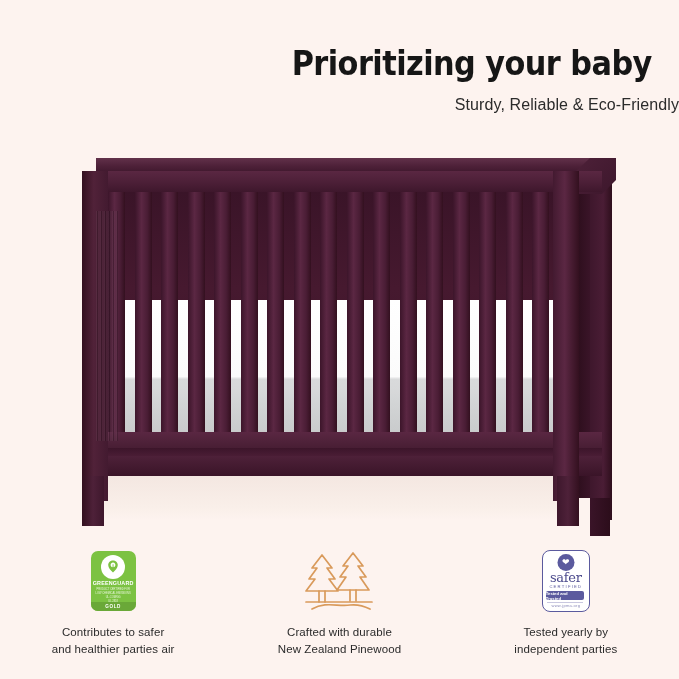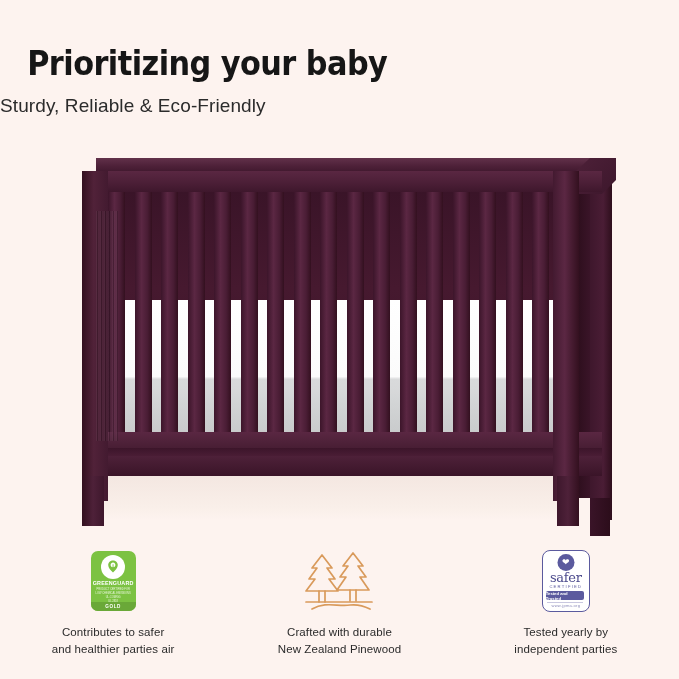--- a/index.html
+++ b/index.html
@@ -6,35 +6,35 @@
   body{
     width:679px;height:679px;
     background:#fdf3ef;
     font-family:"Liberation Sans", sans-serif;
     overflow:hidden;
     position:relative;
   }
   .page{position:relative;width:679px;height:679px;background:#fdf3ef;}
 
   
-  .heading-block{position:absolute;left:0;top:46px;width:679px;text-align:left;}
+  .heading-block{position:absolute;left:0;top:46px;width:679px;text-align:right;}
   .title{
     font-family:"DejaVu Sans", sans-serif;
     font-weight:bold;
     font-size:33px;
     letter-spacing:-0.6px;
     color:#161616;
     line-height:1.1;
     margin:0;
     transform:scaleX(0.92);
   }
   .subtitle{
     font-family:"Liberation Sans", sans-serif;
     font-weight:300;
-    font-size:19px;
+    font-size:16px;
     color:#2b2b2b;
     margin:14px 0 0 0;
     line-height:1.1;
     letter-spacing:0.1px;
   }
 
   
   .crib-wrap{position:absolute;left:0;top:150px;width:679px;height:380px;}
 
   .crib{position:absolute;left:70px;top:8px;width:545px;height:368px;}

